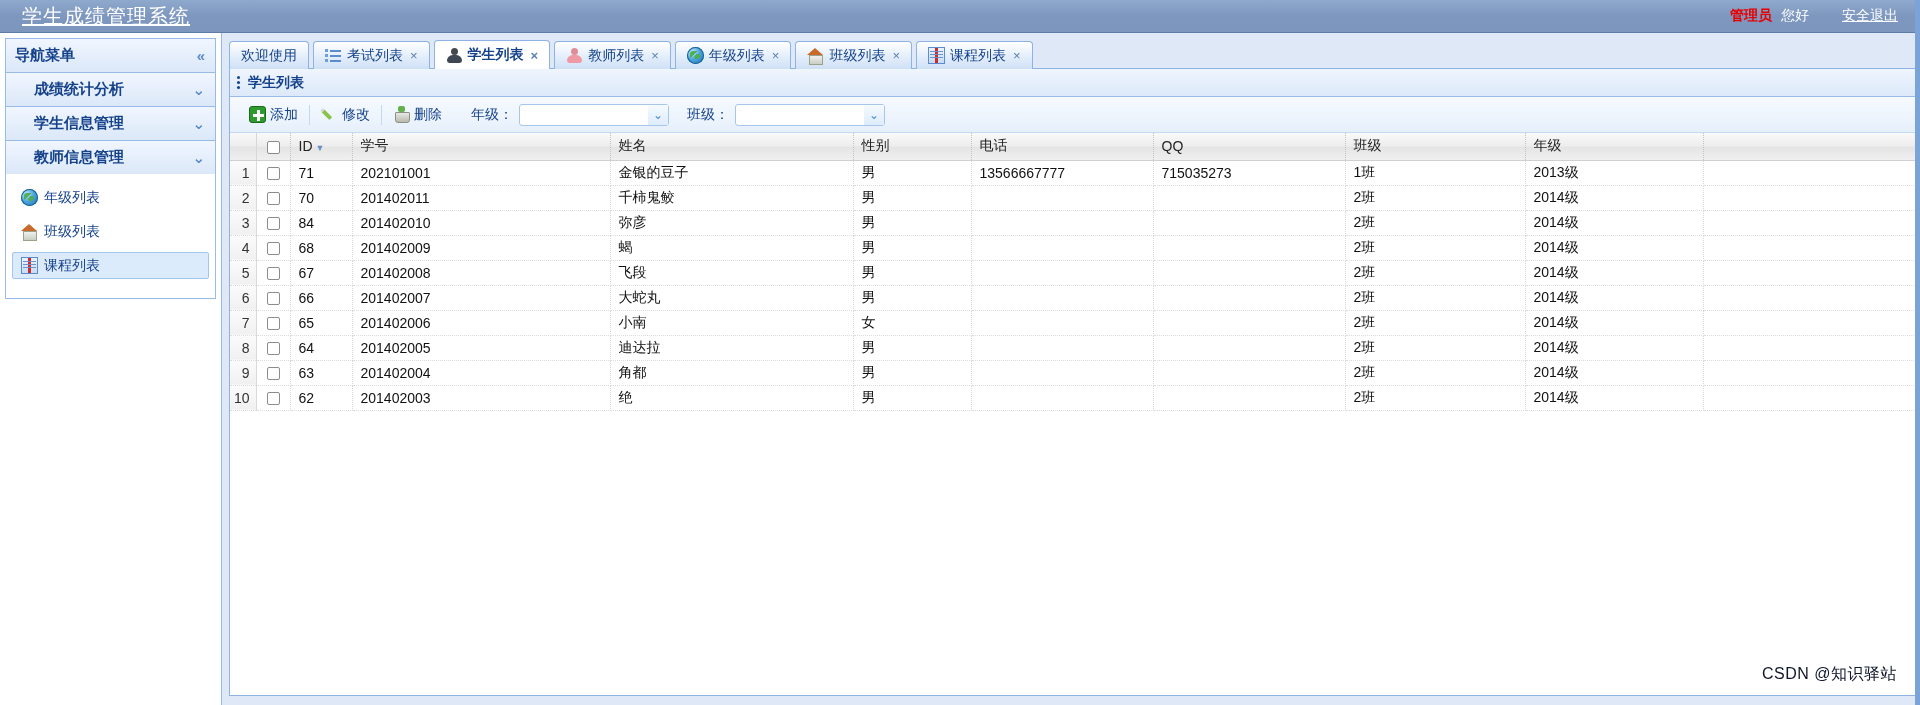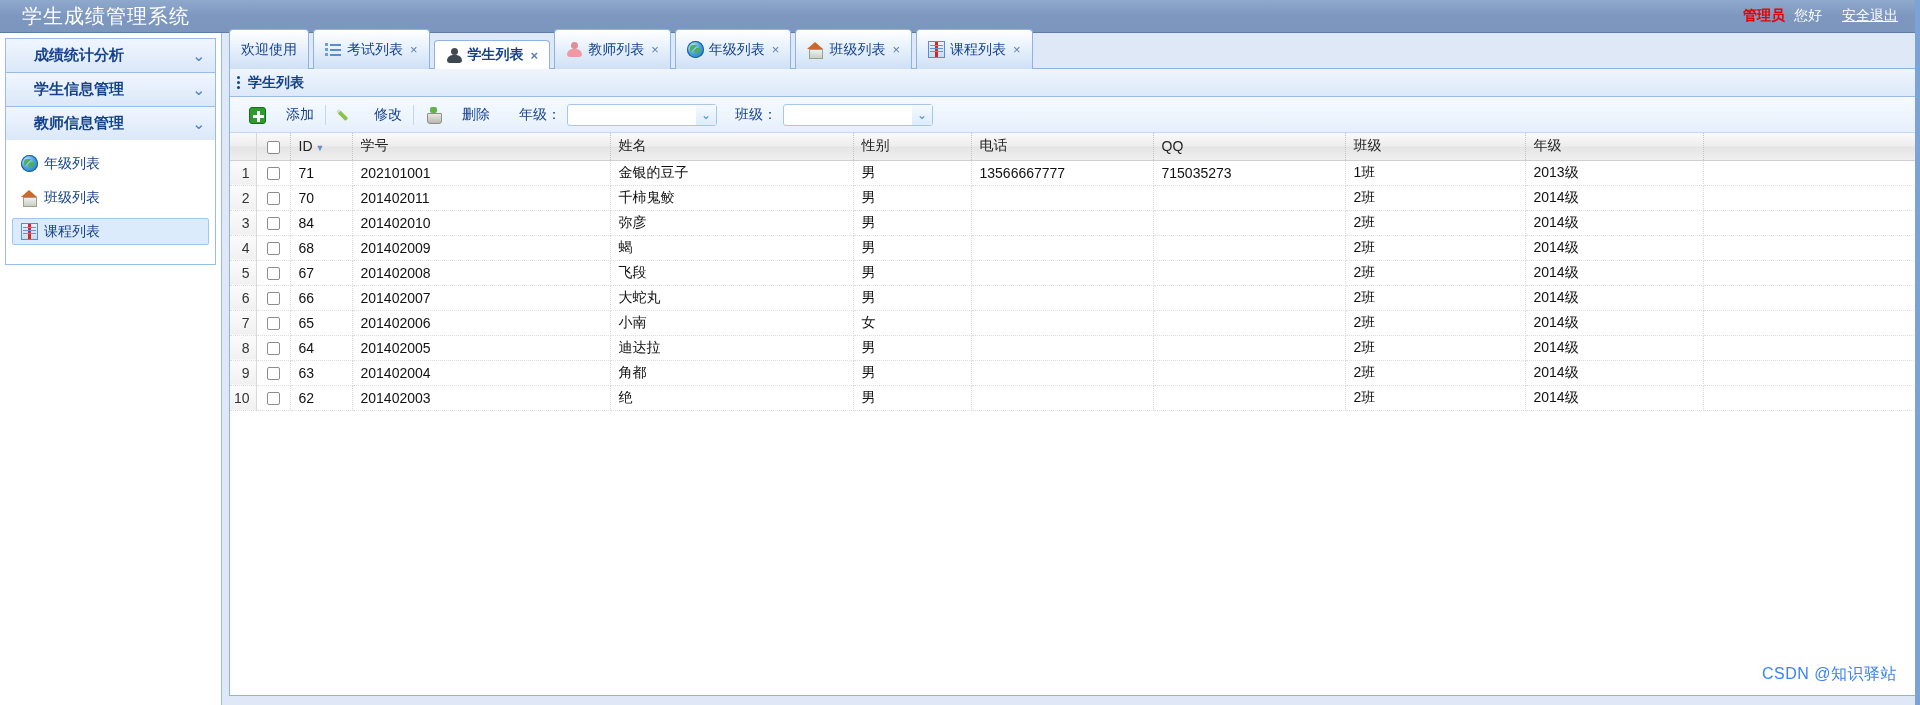--- a/index.html
+++ b/index.html
@@ -12,25 +12,25 @@
   }
 
   
   #topbar{
     height:33px; width:100%;
     background:linear-gradient(to bottom,#8fa9cd 0%,#7d97bf 50%,#7c96be 100%);
     border-bottom:1px solid #5d7da9;
     display:flex; align-items:center; justify-content:space-between;
     padding:0 22px 0 22px; position:relative;
   }
-  #app-title{ color:#fff; font-size:20px; letter-spacing:1px; }
+  #app-title{ color:#fff; font-size:20px; letter-spacing:1px;text-decoration:underline; }
   #top-right{ display:flex; align-items:center; gap:9px; font-size:14px; }
   #admin-name{ color:#e80000; font-weight:bold; }
   #greeting{ color:#ffffff;text-align:center; }
-  #logout{ color:#ffffff; text-decoration:underline; cursor:pointer; margin-left:11px; }
+  #logout{ color:#ffffff; text-decoration:underline; cursor:pointer; margin-left:24px; }
 
   
   #wrap{ display:flex; height:672px; width:100%; }
 
   
   #sidebar{
     width:222px; min-width:222px; background:#fff;
     border-right:1px solid #99bbe8; position:relative;
     padding:5px 5px 0 5px;
   }
@@ -87,21 +87,21 @@
   .ico-pencil:before{ content:""; position:absolute; left:2px; top:2px; width:13px; height:4px; background:linear-gradient(to right,#d8d8d8 0 18%,#8bc34a 18% 100%); transform:rotate(45deg); transform-origin:left top; border-radius:1px;}
   .ico-trash{ }
   .ico-trash:before{ content:""; position:absolute; left:2px; top:6px; width:13px; height:9px; background:linear-gradient(to bottom,#e8e8e4,#b9b9b0); border:1px solid #8f8f86; border-radius:1px 1px 3px 3px; }
   .ico-trash:after{ content:""; position:absolute; left:5px; top:0px; width:7px; height:6px; background:#63b34a; border-radius:2px; }
 
   
   #main{ flex:1; padding:7px 0 0 7px; position:relative; min-width:0; }
 
   #tabstrip{ display:flex; align-items:flex-end; gap:4px; height:29px; position:relative; z-index:3; }
   .tab{
-    height:40px; display:flex; align-items:center; gap:5px;
+    height:28px; display:flex; align-items:center; gap:5px;
     padding:0 11px; font-size:14px; color:#15428b; cursor:pointer;
     background:linear-gradient(to bottom,#ffffff 0%,#e3eefb 55%,#cfe0f5 100%);
     border:1px solid #8db2e3; border-bottom:none;
     border-radius:4px 4px 0 0; white-space:nowrap;
   }
   .tab.active{
     background:#fff; font-weight:bold; height:29px;
     border-color:#8db2e3;
   }
   .tab .close{ color:#5b7fae; font-size:13px; margin-left:2px; }
@@ -117,21 +117,21 @@
     font-weight:bold; font-size:14px; color:#15428b;
   }
   .grip{ width:4px; height:14px; position:relative; }
   .grip:before{ content:""; position:absolute; left:0; top:0; width:3px; height:3px; background:#15428b; box-shadow:0 5px 0 #15428b,0 10px 0 #15428b; border-radius:50%; }
 
   #toolbar{
     height:36px; display:flex; align-items:center; gap:0;
     background:linear-gradient(to bottom,#f6faff 0%,#e6f0fb 100%);
     border-bottom:1px solid #c3d9f2; padding:0 8px;
   }
-  .tbtn{ display:flex; align-items:flex-end; gap:20px; padding:2px 11px; font-size:14px; color:#15428b; cursor:pointer; }
+  .tbtn{ display:flex; align-items:flex-start; gap:4px; padding:2px 11px; font-size:14px; color:#15428b; cursor:pointer; }
   .tsep{ width:1px; height:20px; background:#c3d9f2; }
   .filter{ display:flex; align-items:center; gap:6px; margin-left:18px; font-size:14px; }
   .combo{
     width:150px; height:22px; background:#fff;
     border:1px solid #a8c6e8; border-radius:3px;
     display:flex; align-items:center; justify-content:flex-end;
     cursor:pointer;
   }
   .combo .arrow{
     width:20px; height:20px; display:flex; align-items:center; justify-content:center;
@@ -162,21 +162,21 @@
   td.cb, th.cb{ text-align:center; padding:0; }
   .chk{
     width:13px; height:13px; display:inline-block;
     border:1px solid #8c8c8c; background:#fff; border-radius:2px; vertical-align:middle;
     cursor:pointer;
   }
   .sortarrow{ color:#6b8fc4; font-size:9px; margin-left:3px; }
 
   #watermark{
     position:absolute; right:22px; bottom:10px;
-    color:#3b82f6; font-size:16px; letter-spacing:.5px; user-select:none;
+    color:#0f172a; font-size:16px; letter-spacing:.5px; user-select:none;
   }
   #vscroll{
     position:absolute; right:0; top:0; width:5px; height:100%;
     background:#7aa4d8;
   }
 </style>
 </head>
 <body>
 
 <div id="topbar">
@@ -184,20 +184,24 @@
   <div id="top-right">
     <span id="admin-name">管理员</span>
     <span id="greeting">您好</span>
     <span id="logout">安全退出</span>
   </div>
 </div>
 
 <div id="wrap">
 
   <div id="sidebar">
+    <div class="acc-head first">
+      <span>导航菜单</span>
+      <span class="chev">«</span>
+    </div>
 
     <div class="acc-head child">
       <span>成绩统计分析</span>
       <span class="chev">⌄</span>
     </div>
     <div class="acc-head child">
       <span>学生信息管理</span>
       <span class="chev">⌄</span>
     </div>
     <div class="acc-head child">

